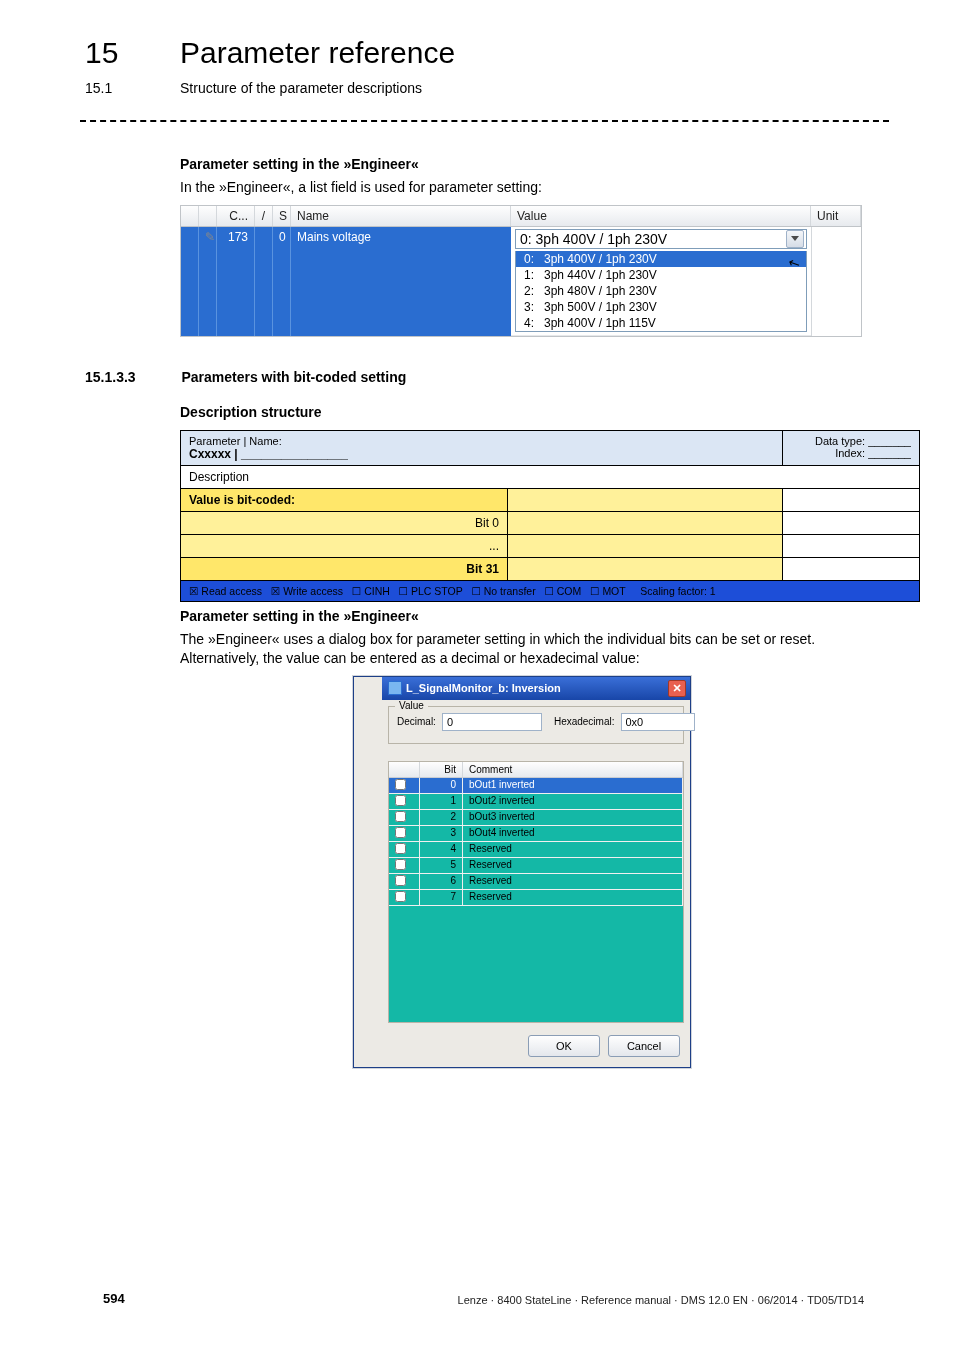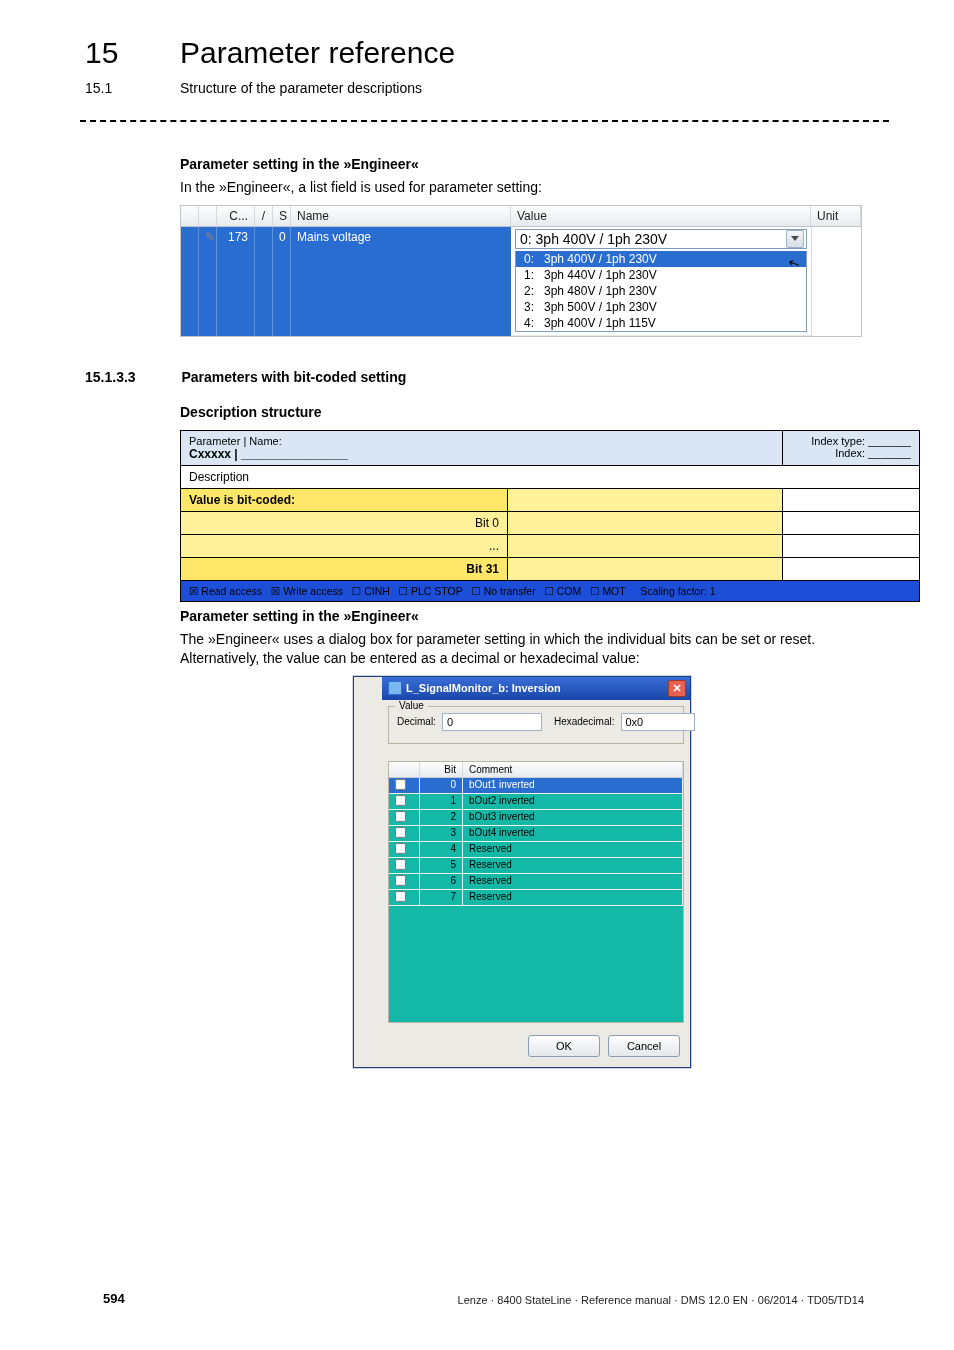--- a/index.html
+++ b/index.html
@@ -435,21 +435,21 @@
       <div class="h4" style="margin-top:18px">Description structure</div>
 
       <table class="dstable">
         <tbody>
             <tr class="ds-top">
           <td colspan="2">
             <div class="pname">Parameter | Name:</div>
             <div class="cxx">Cxxxxx | ________________</div>
           </td>
           <td class="ds-top-right">
-            <div>Index type: _______</div>
+            <div>Data type: _______</div>
             <div>Index: _______</div>
           </td>
         </tr>
         <tr>
               <td colspan="3">Description</td>
             </tr>
         <tr>
           <td class="ds-yellow-dark">Value is bit-coded:</td>
           <td class="ds-yellow"></td>
           <td></td>

